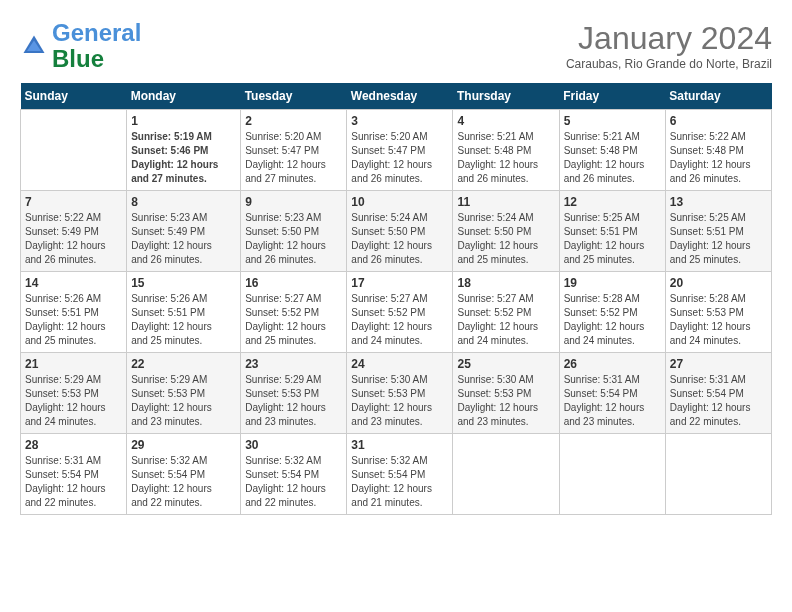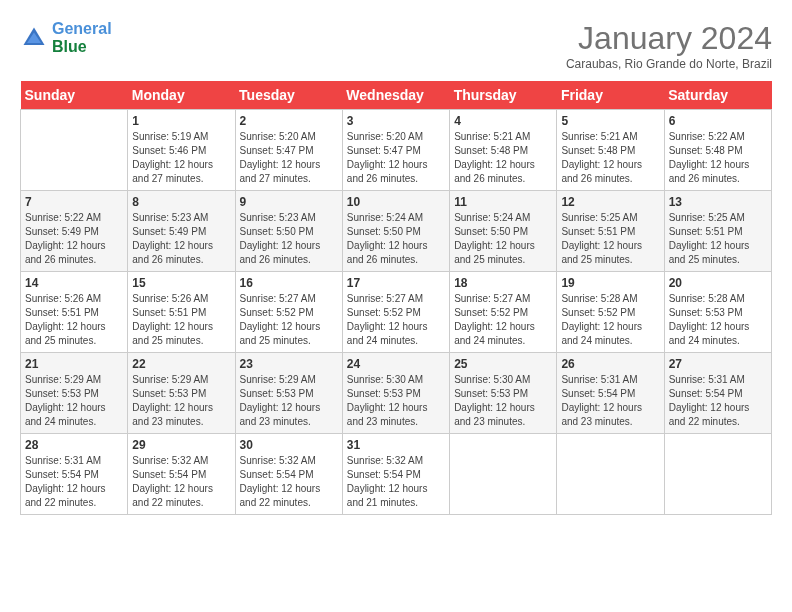--- a/index.html
+++ b/index.html
@@ -14,21 +14,21 @@
       display: flex;
       justify-content: space-between;
       align-items: flex-start;
       margin-bottom: 10px;
     }
     .logo {
       display: flex;
       align-items: center;
     }
     .logo-text {
-      font-size: 16px;
+      font-size: 24px;
       font-weight: bold;
       color: #333;
       line-height: 1.1;
     }
     .logo-text span {
       color: #4a90d9;
     }
     .logo-icon {
       width: 28px;
       height: 28px;
@@ -45,25 +45,25 @@
     .subtitle {
       font-size: 12px;
       color: #555;
     }
     table {
       width: 100%;
       border-collapse: collapse;
       font-size: 11px;
     }
     thead tr th {
-      background-color: #ef4444;
+      background-color: #0c4a6e;
       color: white;
       padding: 6px 4px;
       text-align: left;
-      font-size: 14px;
+      font-size: 12px;
       font-weight: bold;
     }
     tbody tr td {
       border: 1px solid #ccc;
       vertical-align: top;
       padding: 4px;
       height: 80px;
       color: #333;
     }
     tbody tr:nth-child(even) td {
@@ -114,21 +114,21 @@
         <th>Thursday</th>
         <th>Friday</th>
         <th>Saturday</th>
       </tr>
   </thead>
   <tbody id="calendar-body">
       <tr>
         <td></td>
         <td>
           <span class="day-num">1</span>
-          <div class="day-info" style="white-space: pre-line;">Sunrise: 5:19 AM
+          <div class="day-info" style="white-space: pre-line; font-weight: bold;">Sunrise: 5:19 AM
 Sunset: 5:46 PM
 Daylight: 12 hours
 and 27 minutes.</div>
         </td>
         <td>
           <span class="day-num">2</span>
           <div class="day-info" style="white-space: pre-line;">Sunrise: 5:20 AM
 Sunset: 5:47 PM
 Daylight: 12 hours
 and 27 minutes.</div>

